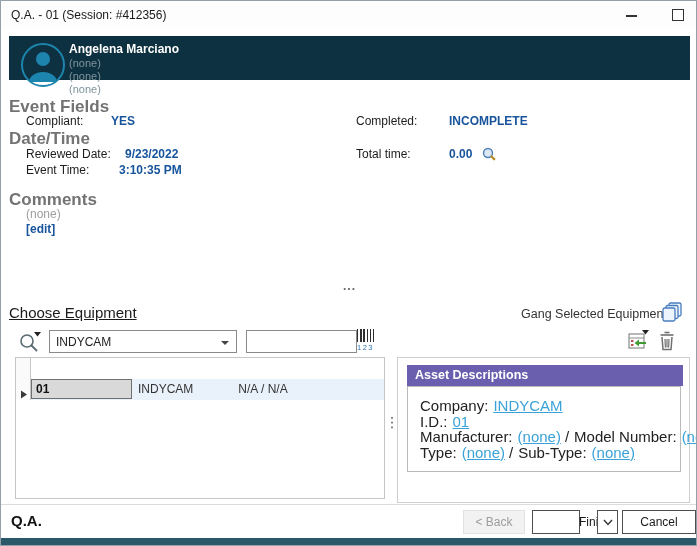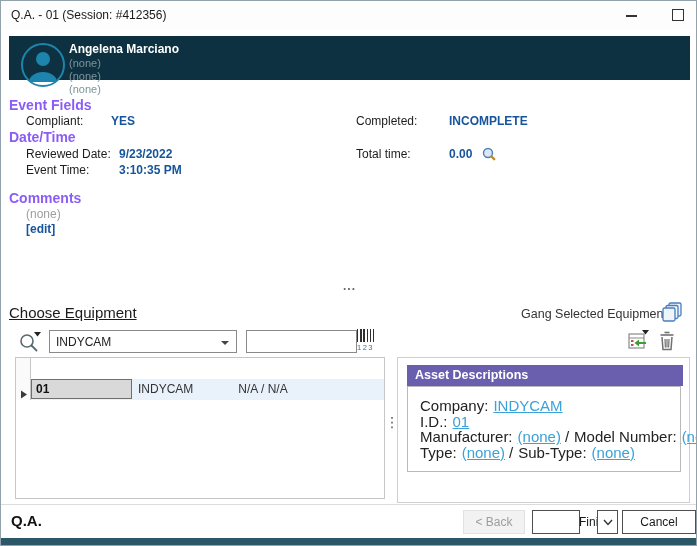--- a/index.html
+++ b/index.html
@@ -12,21 +12,21 @@
   .title { position: absolute; left: 10px; top: 7px; font-size: 12px; color: #1a1a1a; }
   .win-btn { position: absolute; top: 0; width: 34px; height: 28px; cursor: default; }
   .min-glyph { position: absolute; left: 11px; top: 14px; width: 11px; height: 2px; background: #333; }
   .max-glyph { position: absolute; left: 11px; top: 8px; width: 12px; height: 12px; border: 1px solid #333; background: #fff; }
 
   
   .banner { position: absolute; left: 8px; top: 35px; width: 681px; height: 44px; background: #0d3140; }
   .banner-name { font-size: 12px; font-weight: bold; color: #fff; line-height: 15px; }
   .banner-none { font-size: 11px; color: #7e939c; line-height: 13px; }
 
-  .heading { position: absolute; font-size: 14px; font-weight: bold; color: #8b5cf6; }
+  .heading { position: absolute; font-size: 17px; font-weight: bold; color: #737373; }
   .lbl { position: absolute; font-size: 12px; color: #1c1c1c; }
   .val { position: absolute; font-size: 12px; font-weight: bold; color: #17549b; }
   .muted { position: absolute; font-size: 12px; color: #9e9e9e; }
   .bluelink { position: absolute; font-size: 12px; font-weight: bold; color: #17549b; cursor: pointer; }
 
   .ellipsis { position: absolute; left: 300px; top: 278px; width: 97px; text-align: center; font-size: 12px; font-weight: bold; color: #666; letter-spacing: 1px; cursor: pointer; }
 
   .choose-link { position: absolute; left: 8px; top: 303px; font-size: 15px; color: #1b1b1b; text-decoration: underline; cursor: pointer; }
   .gang-label { position: absolute; left: 520px; top: 306px; font-size: 12.5px; color: #333; }
 
@@ -105,21 +105,21 @@
   </div>
 
   <span class="heading" style="left:8px;top:96px;">Event Fields</span>
   <span class="lbl" style="left:25px;top:113px;">Compliant:</span>
   <span class="val" style="left:110px;top:113px;">YES</span>
   <span class="lbl" style="left:355px;top:113px;">Completed:</span>
   <span class="val" style="left:448px;top:113px;">INCOMPLETE</span>
 
   <span class="heading" style="left:8px;top:128px;">Date/Time</span>
   <span class="lbl" style="left:25px;top:146px;">Reviewed Date:</span>
-  <span class="val" style="left:118px;top:146px;">9/23/2022</span>
+  <span class="val" style="left:124px;top:146px;">9/23/2022</span>
   <span class="lbl" style="left:355px;top:146px;">Total time:</span>
   <span class="val" style="left:448px;top:146px;">0.00</span>
   <span class="abs icon-btn" style="left:481px;top:146px;">
     <svg width="14" height="14" viewBox="0 0 14 14">
       <circle cx="6" cy="6" r="4.5" fill="#dbe7f4" stroke="#4f7fb8" stroke-width="1.4"></circle>
       <line x1="9.5" y1="9.5" x2="12.2" y2="12.2" stroke="#b68f2a" stroke-width="2.4" stroke-linecap="round"></line>
     </svg>
   </span>
   <span class="lbl" style="left:25px;top:162px;">Event Time:</span>
   <span class="val" style="left:118px;top:162px;">3:10:35 PM</span>

